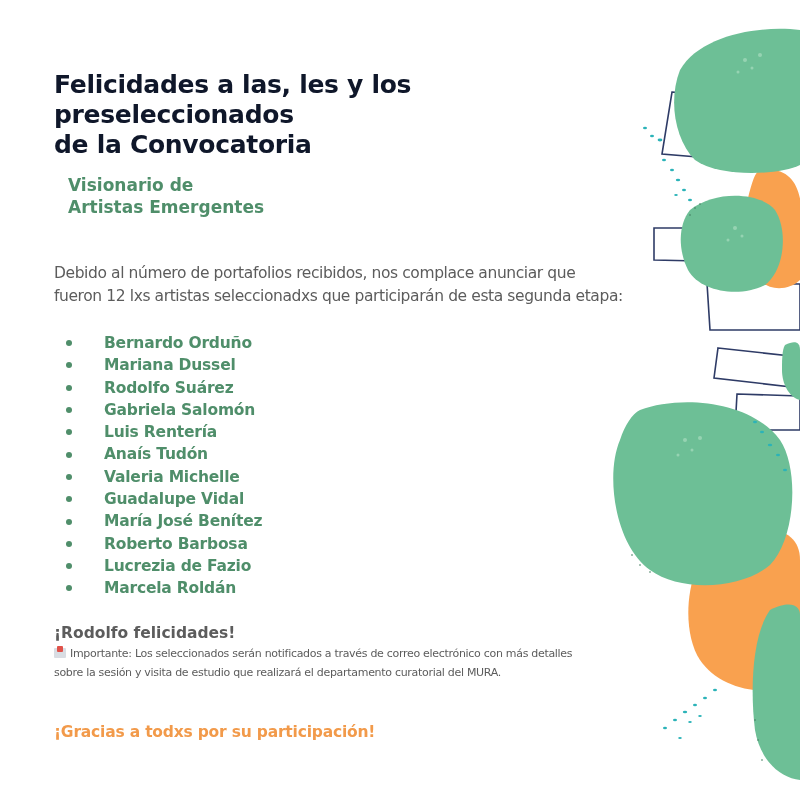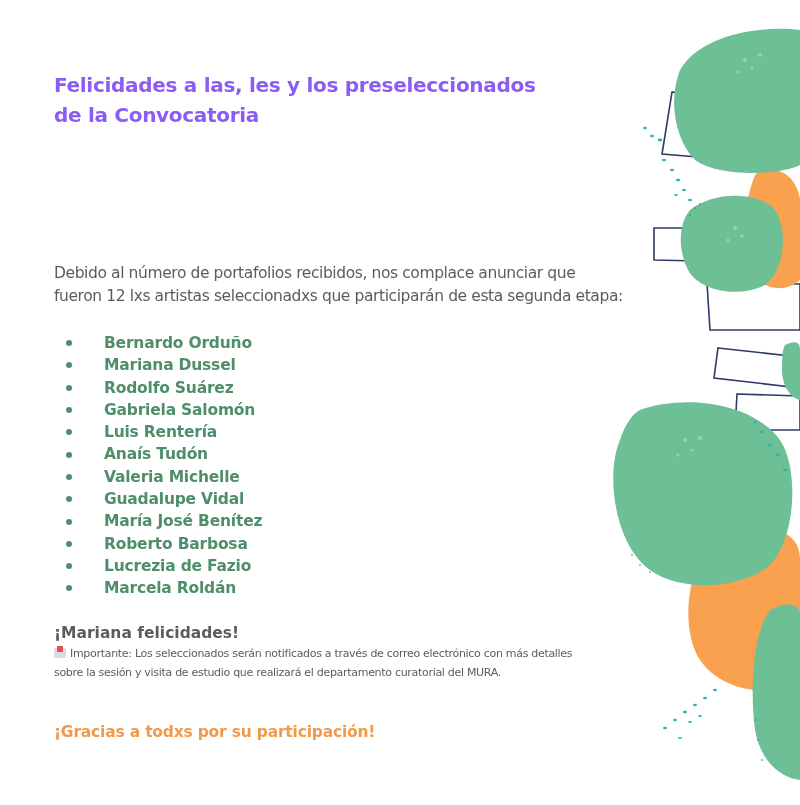--- a/index.html
+++ b/index.html
@@ -4,21 +4,21 @@
   <style>
     html, body { margin: 0; padding: 0; }
     body {
       width: 800px; height: 805px; background: #ffffff; position: relative; overflow: hidden;
       font-family: "DejaVu Sans", sans-serif;
     }
     .decor { position: absolute; left: 0; top: 0; width: 800px; height: 805px; pointer-events: none; }
     .content { position: absolute; left: 54px; top: 0; width: 600px; }
     .headline {
       position: absolute; top: 70px; left: 0; width: 600px;
-      color: #8b5cf6; font-weight: bold; font-size: 20px; line-height: 30px; letter-spacing: -0.3px;
+      color: #0f172a; font-weight: bold; font-size: 25px; line-height: 30px; letter-spacing: -0.3px;
     }
     .brand { position: absolute; top: 150px; left: 0; display: flex; align-items: flex-start; }
     .brand-name {
       color: #4f8e6a; font-weight: bold; font-size: 74px; line-height: 80px; letter-spacing: -3px;
       font-family: "DejaVu Sans", sans-serif;
     }
     .brand-sub {
       margin-left: 14px; margin-top: 24px; color: #4f8e6a; font-weight: bold; font-size: 17px; line-height: 22px;
     }
     .intro {
@@ -122,20 +122,24 @@
   </g>
 </svg>
 
 <div class="content">
   <div class="headline">
     <div>Felicidades a las, les y los preseleccionados</div>
     <div>de la Convocatoria</div>
   </div>
 
   <div class="brand">
+    <div class="brand-sub">
+      <div>Visionario de</div>
+      <div>Artistas Emergentes</div>
+    </div>
   </div>
 
   <div class="intro">
     <div>Debido al número de portafolios recibidos, nos complace anunciar que</div>
     <div>fueron 12 lxs artistas seleccionadxs que participarán de esta segunda etapa:</div>
   </div>
 
   <ul class="names">
     <li>
         <span class="bullet"></span>
@@ -180,21 +184,21 @@
     <li>
         <span class="bullet"></span>
         <span>Lucrezia de Fazio</span>
       </li>
     <li>
         <span class="bullet"></span>
         <span>Marcela Roldán</span>
       </li>
   </ul>
 
-  <div class="congrats">¡Mariana felicidades!</div>
+  <div class="congrats">¡Rodolfo felicidades!</div>
 
   <div class="important">
     <div><span class="mail-icon"></span><span>Importante: Los seleccionados serán notificados a través de correo electrónico con más detalles</span></div>
     <div>sobre la sesión y visita de estudio que realizará el departamento curatorial del MURA.</div>
   </div>
 
   <div class="thanks">¡Gracias a todxs por su participación!</div>
 </div>
 
 </body></html>

